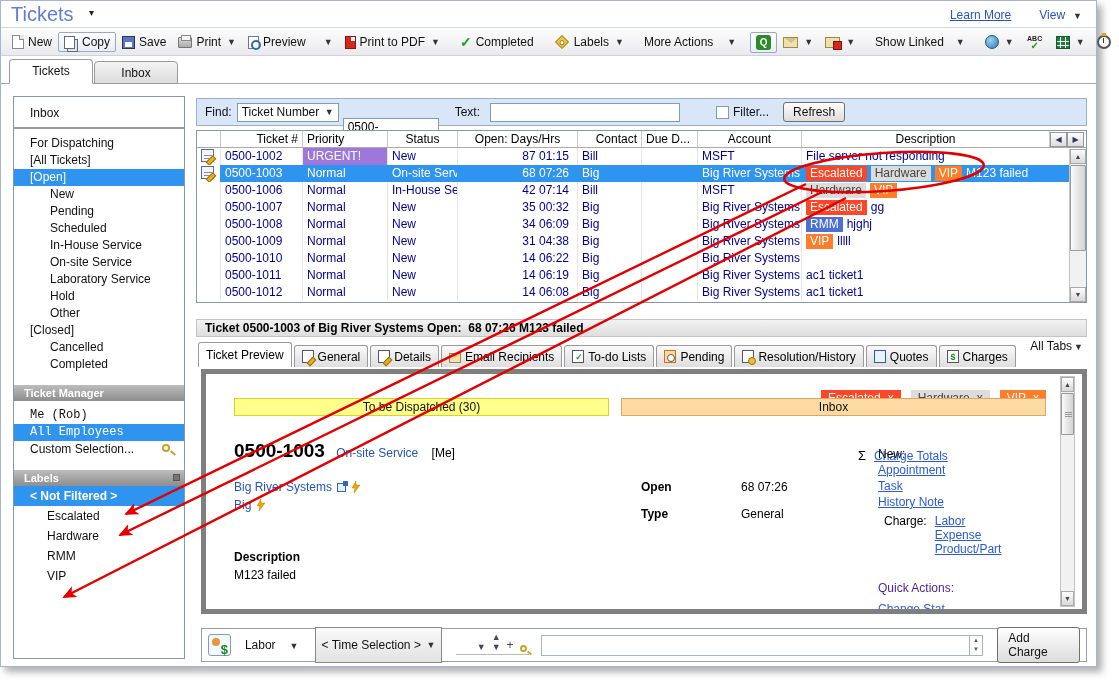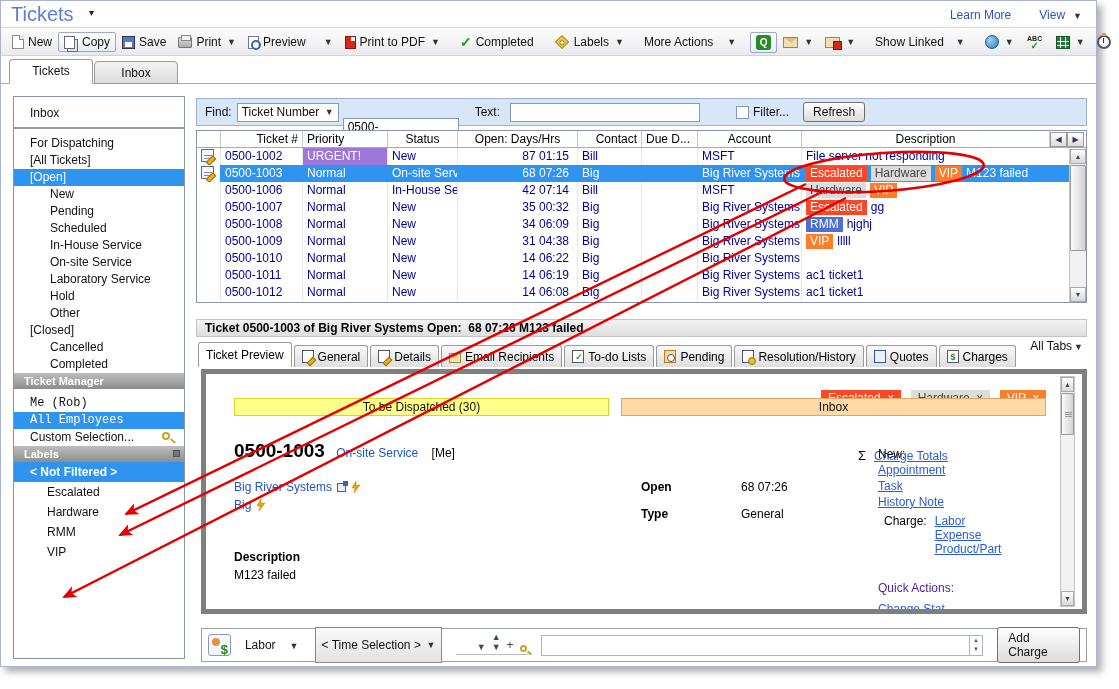--- a/index.html
+++ b/index.html
@@ -8,21 +8,21 @@
   .window { position:absolute; left:0; top:0; width:1097px; height:667px;
     background:#fff; border:1px solid #a8b4d4;
     box-shadow:5px 5px 7px rgba(110,110,110,.55); }
 
   
   .titlebar { position:absolute; left:0; top:0; right:0; height:27px;
     border-bottom:1px solid #ccd8ec; background:#fff; }
   .apptitle { position:absolute; left:10px; top:2px; font-size:20px; color:#5f7dd4; }
   .title-caret { position:absolute; left:88px; top:6px; font-size:10px; color:#222; cursor:pointer; }
   .toplinks { position:absolute; right:14px; top:7px; font-size:12px; }
-  .learnmore { color:#2a52c8; margin-right:28px; cursor:pointer;text-align:right; }
+  .learnmore { color:#2a52c8; text-decoration:underline; margin-right:28px; cursor:pointer;text-align:right; }
   .viewlink { color:#2a52c8; cursor:pointer; }
   .viewlink .car { color:#333; font-size:9px; margin-left:8px; }
 
   
   .toolbar { position:absolute; left:0; top:28px; right:0; height:27px;
     background:linear-gradient(#fcfcfc,#eaeaee); border-bottom:1px solid #cfd2da;
     display:flex; align-items:center; padding:0 5px; font-size:12px; color:#111;
     white-space:nowrap; }
   .tbtn { display:inline-flex; align-items:center; gap:4px; padding:2px 5px;
     border:1px solid transparent; border-radius:2px; cursor:pointer; }
@@ -72,42 +72,42 @@
   .vtab1 { left:8px; } .vtab2 { left:93px; }
 
   
   .sidebar { position:absolute; left:12px; top:95px; width:172px; height:563px;
     border:1px solid #8896ac; background:#fff; font-size:12px; color:#111; overflow:hidden; }
   .sitem { height:17px; line-height:17px; padding-left:16px; cursor:pointer; white-space:nowrap; }
   .sitem.ind { padding-left:36px; }
   .sitem.sel { background:#2f93f0; color:#fff; }
   .inboxitem { margin-top:8px; }
   .sdivider { height:2px; background:#9a9a9a; margin:5px 0 6px 0; }
-  .shdr { height:16px; line-height:16px; margin-top:0; padding-left:10px;
+  .shdr { height:16px; line-height:16px; margin-top:12px; padding-left:10px;
     background:linear-gradient(#bdbdbd,#8d8d8d); color:#fff; font-weight:bold; font-size:11px;
     position:relative; }
   .shdr .collapse-sq { position:absolute; right:4px; top:4px; width:7px; height:7px; background:#777; border:1px solid #555; }
   .mgr { margin-top:6px;font-family:Liberation Mono, monospace; }
   .sitem.withicon { position:relative; }
   .ic-search { width:8px; height:8px; border:2px solid #c9a227; border-radius:50%; position:absolute; right:14px; top:3px; }
   .ic-search::after { content:""; position:absolute; left:6px; top:6px; width:6px; height:2px; background:#c9a227; transform:rotate(40deg); }
   .labellist .sitem { height:20px; line-height:20px; padding-left:33px; }
   .labellist .sitem.sel { padding-left:16px; font-weight:bold; }
 
   
   .findbar { position:absolute; left:195px; top:97px; width:891px; height:28px;
     background:#d9e6f7; border:1px solid #9ab0cc; display:flex; align-items:center;
     font-size:12px; color:#111; padding:0 8px; }
   .flabel { margin-right:5px; }
   .fselect { width:102px; height:19px; background:#fff; border:1px solid #7f9db9;
     display:flex; align-items:center; padding:0 4px; cursor:pointer; }
   .fselect .car { margin-left:auto; }
   .finput { height:19px; border:1px solid #7f9db9; background:#fff; font-size:12px;
     font-family:"Liberation Sans",sans-serif; padding:0 4px; }
-  .finput.w1 { width:116px; margin-left:4px;margin-top:30px; }
+  .finput.w1 { width:96px; margin-left:4px;margin-top:30px; }
   .finput.w2 { width:190px; margin-left:5px; }
   .ftext { margin-left:16px; }
   .fcheckwrap { margin-left:36px; display:flex; align-items:center; }
   .checkbox { width:13px; height:13px; background:#fff; border:1px solid #7f9db9; margin-right:4px; cursor:pointer; }
   .btn3d { margin-left:14px; padding:2px 9px; font-size:12px; border:1px solid #707070;
     border-radius:3px; background:linear-gradient(#fefefe,#dcdcdc); cursor:pointer; }
 
   
   .listwrap { position:absolute; left:195px; top:129px; width:891px; height:173px;
     border:1px solid #8896ac; background:#fff; font-size:12px; overflow:hidden; }

